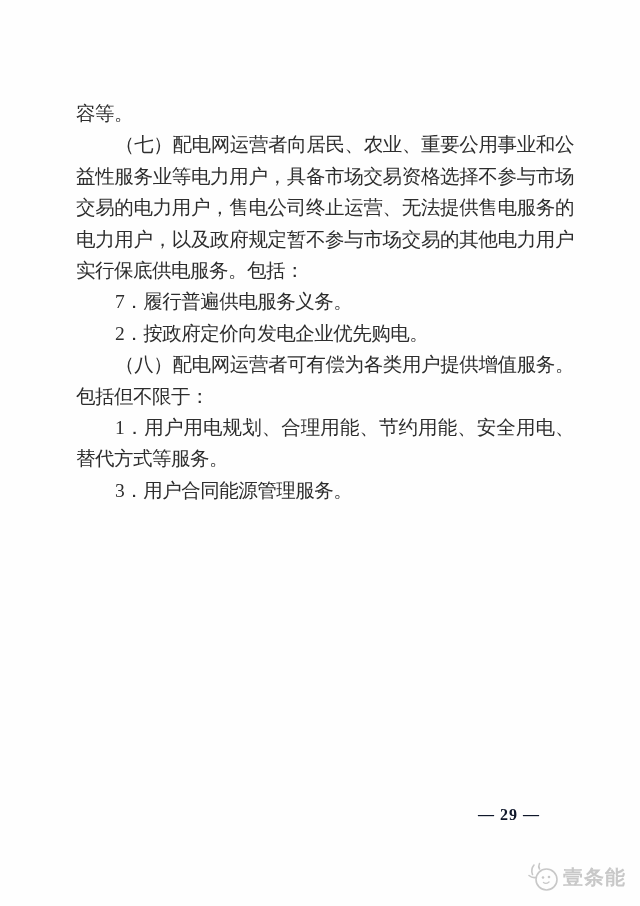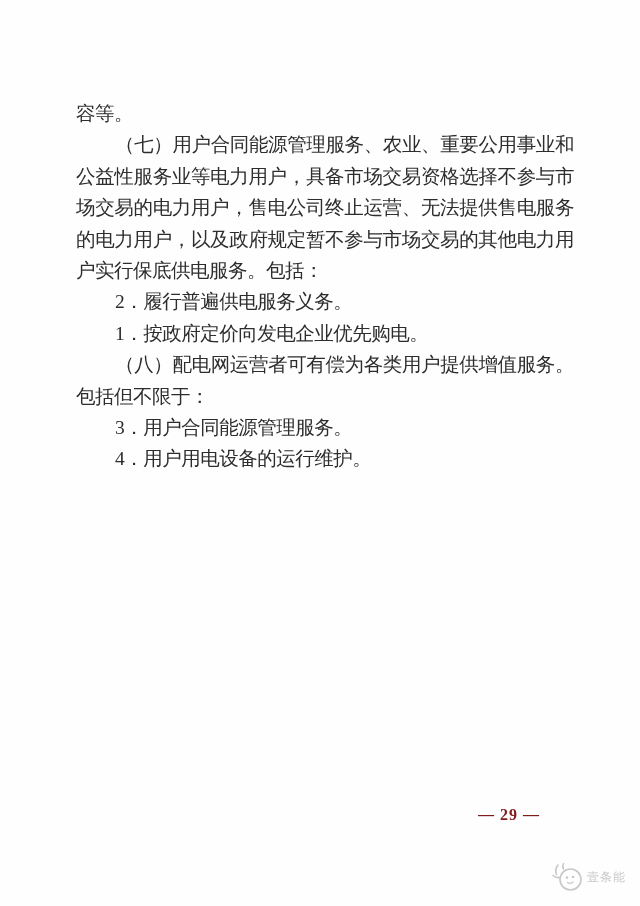--- a/index.html
+++ b/index.html
@@ -32,57 +32,58 @@
     padding: 0;
     text-indent: 2em;
   }
   .para.no-indent {
     text-indent: 0;
   }
   .page-number {
     position: absolute;
     top: 806px;
     right: 100px;
-    color: #7f1d1d;
+    color: #0f172a;
     font-size: 16px;
     font-weight: bold;
     letter-spacing: 1px;
     white-space: nowrap;
   }
   .watermark {
     position: absolute;
     top: 861px;
     right: 14px;
     display: flex;
     align-items: center;
     gap: 3px;
     color: #c8c8c8;
   }
   .watermark .wm-label {
-    font-size: 12px;
+    font-size: 20px;
     letter-spacing: 1px;
     font-family: "Liberation Sans", "DejaVu Sans", sans-serif;
+    font-weight: bold;
   }
   .wm-icon svg {
     display: block;
   }
 </style>
 </head>
 <body>
 
 <div class="page">
 
   <main class="body-text">
     <p class="para no-indent">容等。</p>
-    <p class="para">（七）用户合同能源管理服务、农业、重要公用事业和公益性服务业等电力用户，具备市场交易资格选择不参与市场交易的电力用户，售电公司终止运营、无法提供售电服务的电力用户，以及政府规定暂不参与市场交易的其他电力用户实行保底供电服务。包括：</p>
-    <p class="para">2．履行普遍供电服务义务。</p>
-    <p class="para">1．按政府定价向发电企业优先购电。</p>
+    <p class="para">（七）配电网运营者向居民、农业、重要公用事业和公益性服务业等电力用户，具备市场交易资格选择不参与市场交易的电力用户，售电公司终止运营、无法提供售电服务的电力用户，以及政府规定暂不参与市场交易的其他电力用户实行保底供电服务。包括：</p>
+    <p class="para">7．履行普遍供电服务义务。</p>
+    <p class="para">2．按政府定价向发电企业优先购电。</p>
     <p class="para">（八）配电网运营者可有偿为各类用户提供增值服务。包括但不限于：</p>
+    <p class="para">1．用户用电规划、合理用能、节约用能、安全用电、替代方式等服务。</p>
     <p class="para">3．用户合同能源管理服务。</p>
-    <p class="para">4．用户用电设备的运行维护。</p>
   </main>
 
   <div class="page-number">— 29 —</div>
 
   <div class="watermark">
     <span class="wm-icon">
       <svg width="34" height="32" viewBox="0 0 34 32" fill="none" xmlns="http://www.w3.org/2000/svg">
 
         <circle cx="20.5" cy="18.5" r="10.5" stroke="#c8c8c8" stroke-width="1.6"></circle>
 

